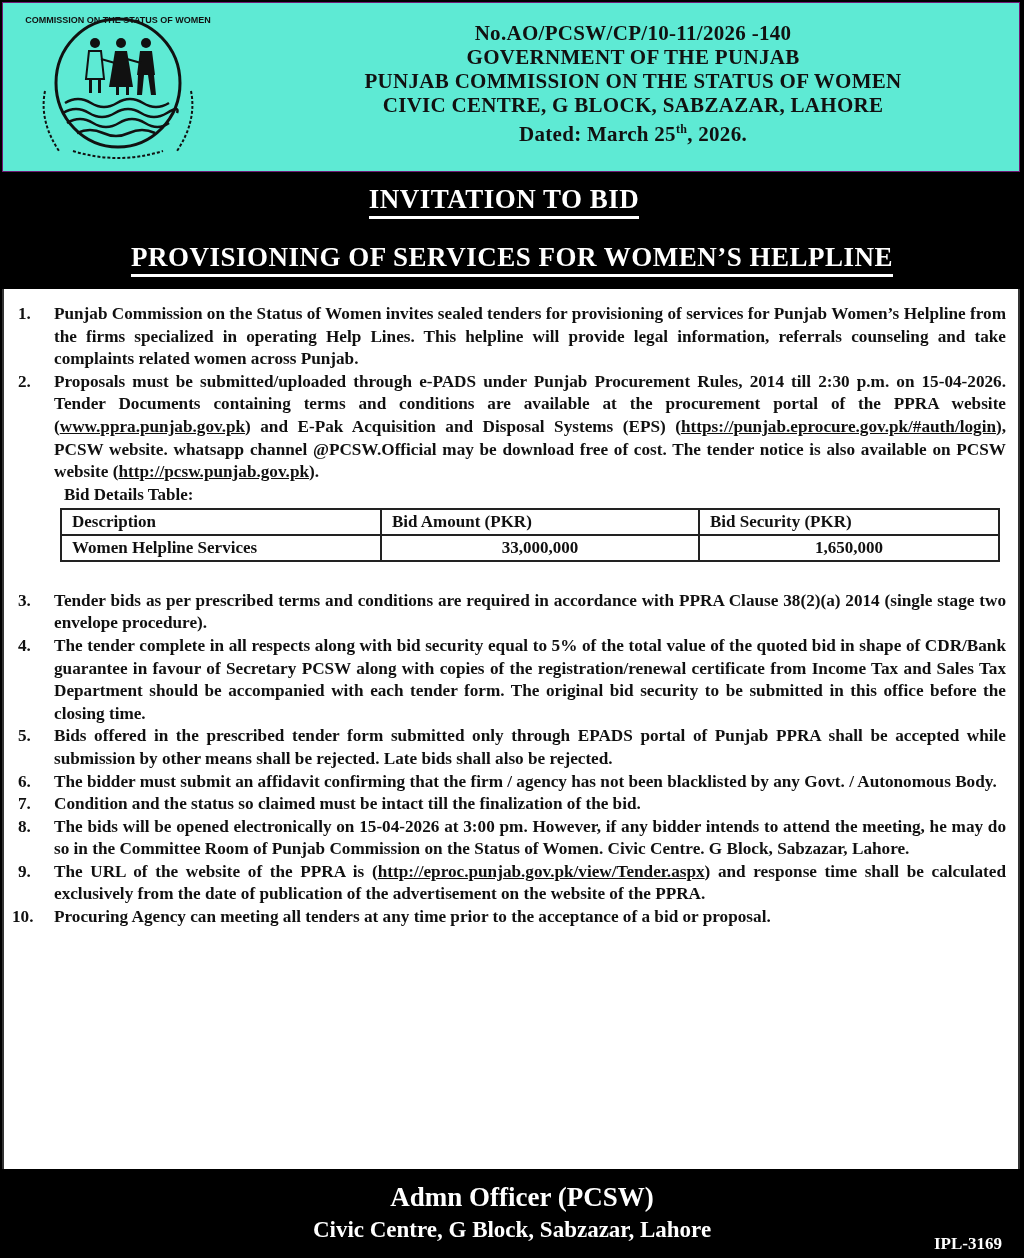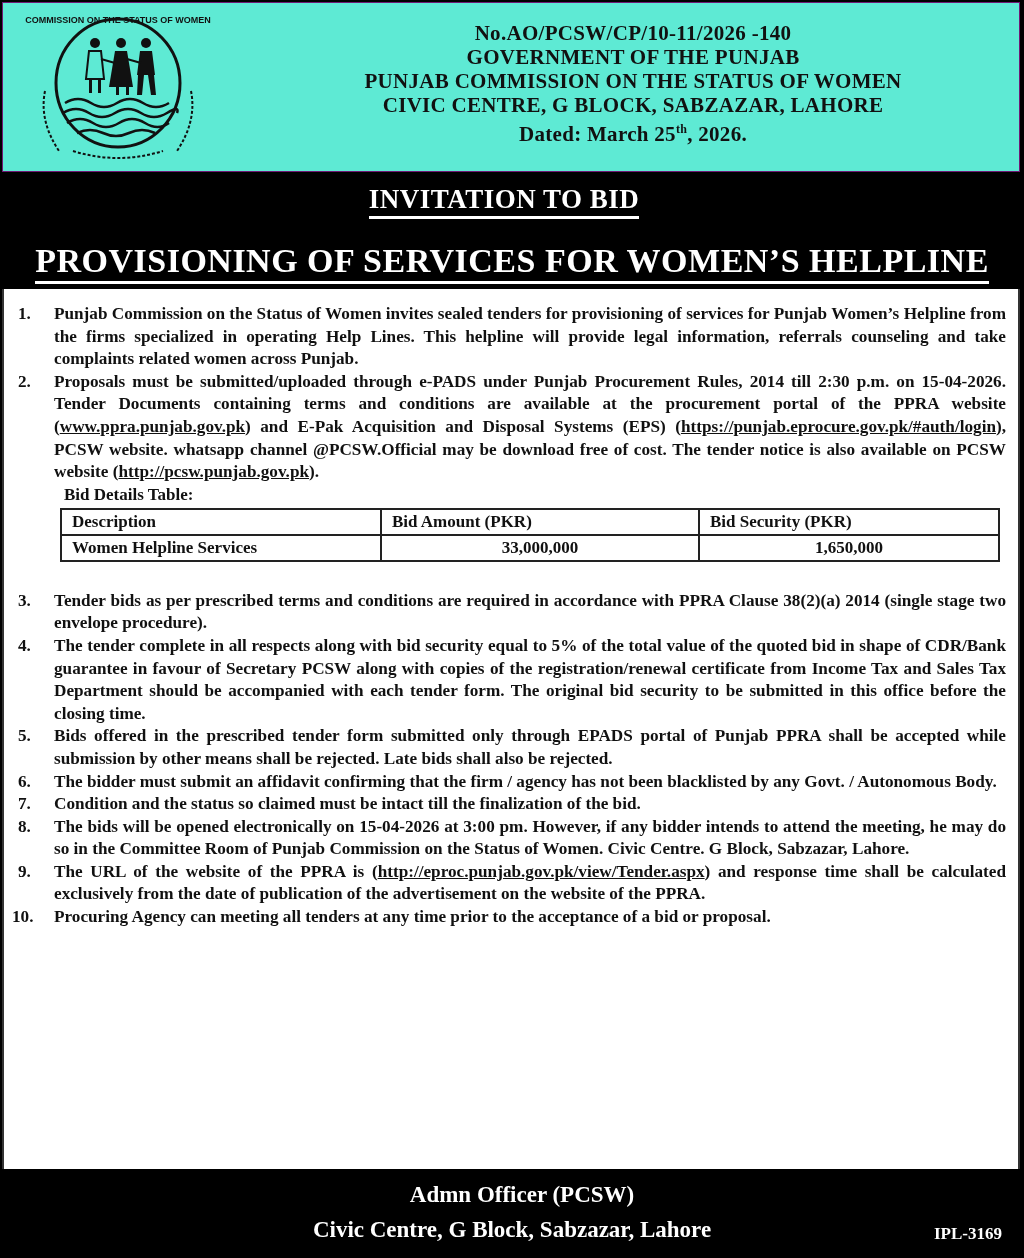--- a/index.html
+++ b/index.html
@@ -31,21 +31,21 @@
   .title-main {
     position: absolute; left: 0; right: 16px; top: 12px; text-align: center;
   }
   .title-main span, .title-sub span {
     display: inline-block; border-bottom: 3px solid #fff; padding-bottom: 1px;
     font-size: 27px; letter-spacing: 0.5px; color: #fff;
   }
   .title-sub {
     position: absolute; left: 0; right: 0; top: 70px; text-align: center;
   }
-  .title-sub span { font-size: 34px; }
+  .title-sub span { font-size: 27px; }
 
   
   .body {
     position: absolute; left: 2px; top: 289px; width: 1018px; height: 880px;
     background: #fff; border-left: 2px solid #333; border-right: 2px solid #333;
   }
   .items { position: absolute; left: 0; top: 14px; width: 1014px; }
   .item { position: relative; padding-left: 50px; padding-right: 12px; font-size: 17.2px; line-height: 22.6px; text-align: justify; }
   .item .num { position: absolute; left: 14px; top: 0; width: 30px; }
   .item.ten .num { left: 8px; }
@@ -60,23 +60,23 @@
   }
   table.bid-table .c2, table.bid-table .c3 { text-align: center; }
   table.bid-table th.c2, table.bid-table th.c3 { text-align: left; }
   table.bid-table col.c1 { width: 320px; }
   table.bid-table col.c2 { width: 318px; }
 
   
   .footer {
     position: absolute; left: 0; top: 1170px; width: 1024px; height: 88px; background: #000; color: #fff;
   }
-  .footer-line1 { position: absolute; left: 0; right: 0; top: 12px; text-align: center; font-size: 23px; padding-left: 20px; }
+  .footer-line1 { position: absolute; left: 0; right: 0; top: 12px; text-align: center; font-size: 27px; padding-left: 20px; }
   .footer-line2 { position: absolute; left: 0; right: 0; top: 47px; text-align: center; font-size: 23px; }
-  .footer-ref { position: absolute; right: 22px; top: 54px; font-size: 17px; }
+  .footer-ref { position: absolute; right: 22px; top: 64px; font-size: 17px; }
 </style>
 </head>
 <body>
 
 <div class="page">
 
   <div class="header">
     <svg class="logo" viewBox="0 0 190 150">
       <ellipse cx="95" cy="72" rx="62" ry="64" fill="none" stroke="#111" stroke-width="3"></ellipse>
 

